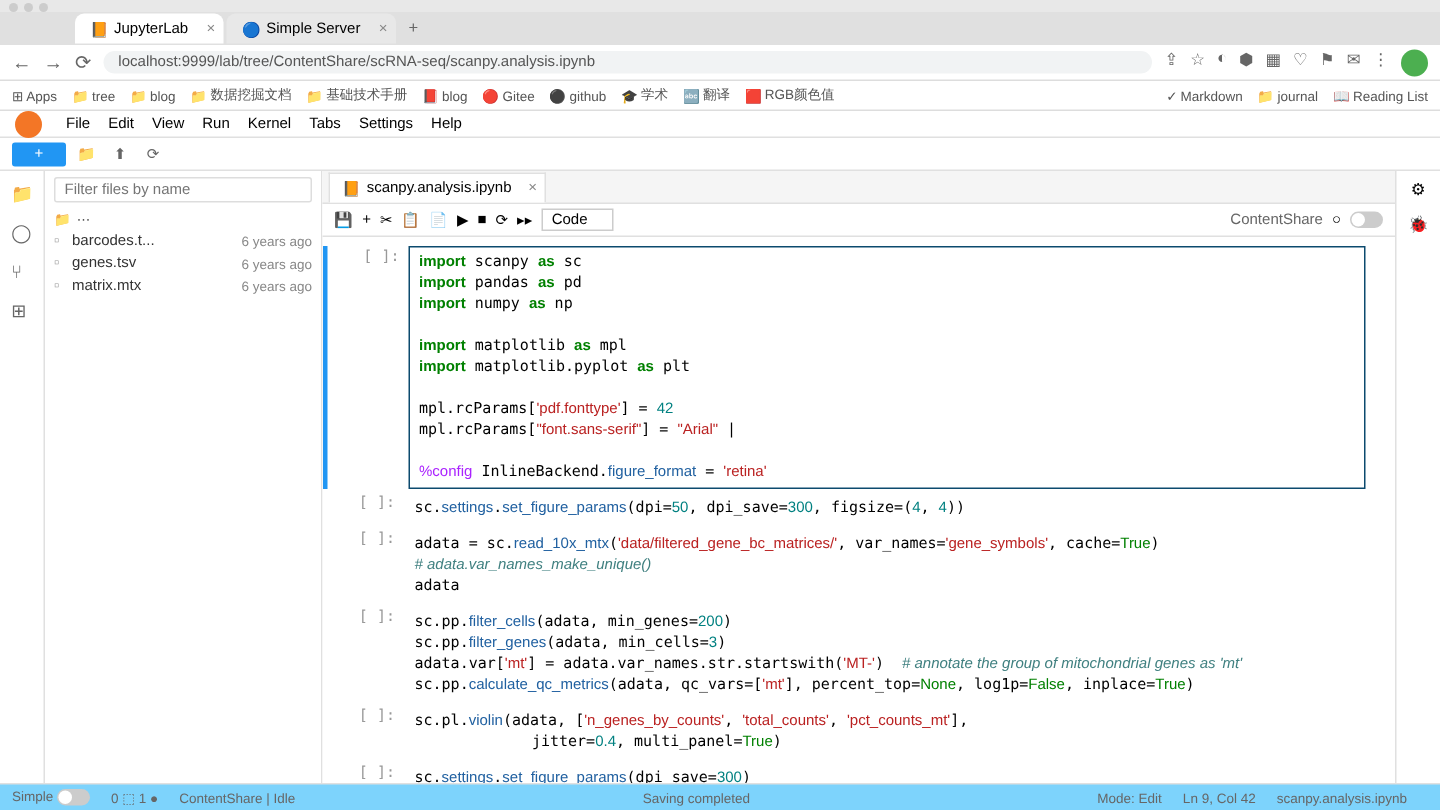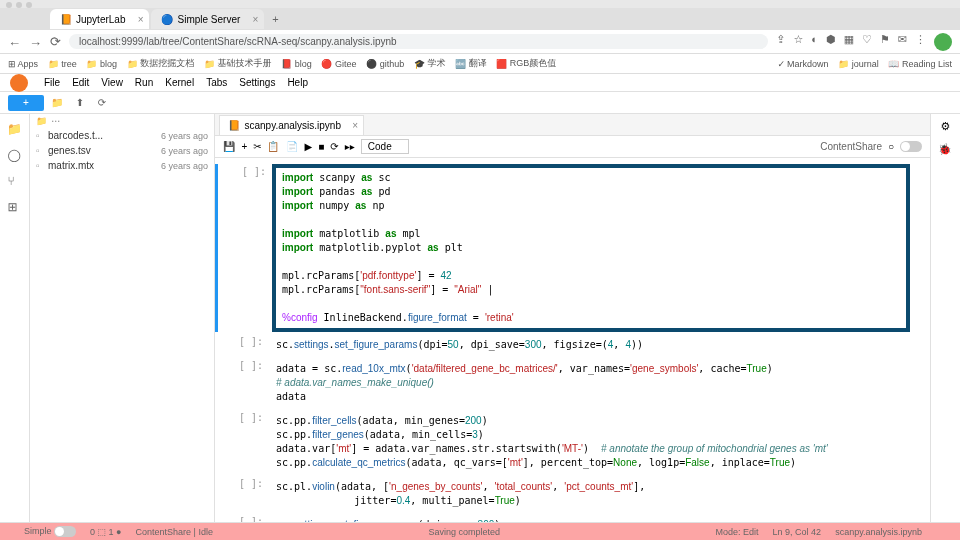--- a/index.html
+++ b/index.html
@@ -43,29 +43,29 @@
 .nbtab .x { position:absolute; right:5px; color:#888; }
 .nbbar { height:22px; background:#fff; display:flex; align-items:center; padding:0 8px; gap:6px; border-bottom:1px solid #e0e0e0; font-size:10px; }
 .nbbar .sel { border:1px solid #ccc; padding:1px 16px 1px 6px; font-size:10px; }
 .nbbar .sp { flex:1; }
 .nbbar .kernel { color:#666;margin-left:24px; }
 .nb { flex:1; overflow:auto; padding:4px 20px 4px 0; }
 .cell { display:flex; margin:2px 0; }
 .prompt { width:54px; text-align:right; padding:2px 6px 0 0; font-family:monospace; font-size:10px; color:#999; }
 .cbox { flex:1; border:1px solid transparent; padding:3px 6px; font-family:Menlo,Consolas,monospace; font-size:10px; line-height:14px; white-space:pre; }
 .cell.active { border-left:3px solid #2196f3; }
-.cell.active .cbox { border:4px solid #0c4a6e; }
+.cell.active .cbox { border:1px solid #0c4a6e; }
 .kw { color:#008000; font-weight:bold; }
 .fn { color:#2060a0; }
 .st { color:#ba2121; }
 .nu { color:#008080; }
 .cm { color:#408080; font-style:italic; }
 .bi { color:#008000; }
 .mg { color:#aa22ff; }
-.status { position:absolute; bottom:0; left:0; right:0; height:18px; background:#fca5a5; border-top:1px solid #e0e0e0; display:flex; align-items:center; padding:0 24px; font-size:9px; color:#666; }
+.status { position:absolute; bottom:0; left:0; right:0; height:18px; background:#7dd3fc; border-top:1px solid #e0e0e0; display:flex; align-items:center; padding:0 8px; font-size:9px; color:#666; }
 .status .sp { flex:1; }
 .status .seg { margin-right:14px; }
 .right-rail { width:30px; background:#fff; border-left:1px solid #e0e0e0; display:flex; flex-direction:column; align-items:center; padding-top:6px; gap:10px; }
 .toggle { width:22px; height:11px; background:#ccc; border-radius:6px; position:relative; }
 .toggle::after { content:''; position:absolute; width:9px; height:9px; background:#fff; border-radius:50%; top:1px; left:1px; }
 .avatar { width:18px; height:18px; border-radius:50%; background:#4caf50; }
 </style>
 </head>
 <body>
 
@@ -149,20 +149,21 @@
 
 <div class="main">
   <div class="act-bar">
     <div class="ai">📁</div>
     <div class="ai">◯</div>
     <div class="ai">⑂</div>
     <div class="ai">⊞</div>
   </div>
 
   <div class="sidebar">
+    <div class="filter"><input placeholder="Filter files by name" style=""></div>
     <div class="breadcrumb">
         <span>📁</span>
         <span>⋯</span>
       </div>
     <div class="frow">
         <span class="fi">▫</span>
         <span class="fn">barcodes.t...</span>
         <span class="fm">6 years ago</span>
       </div>
     <div class="frow">

